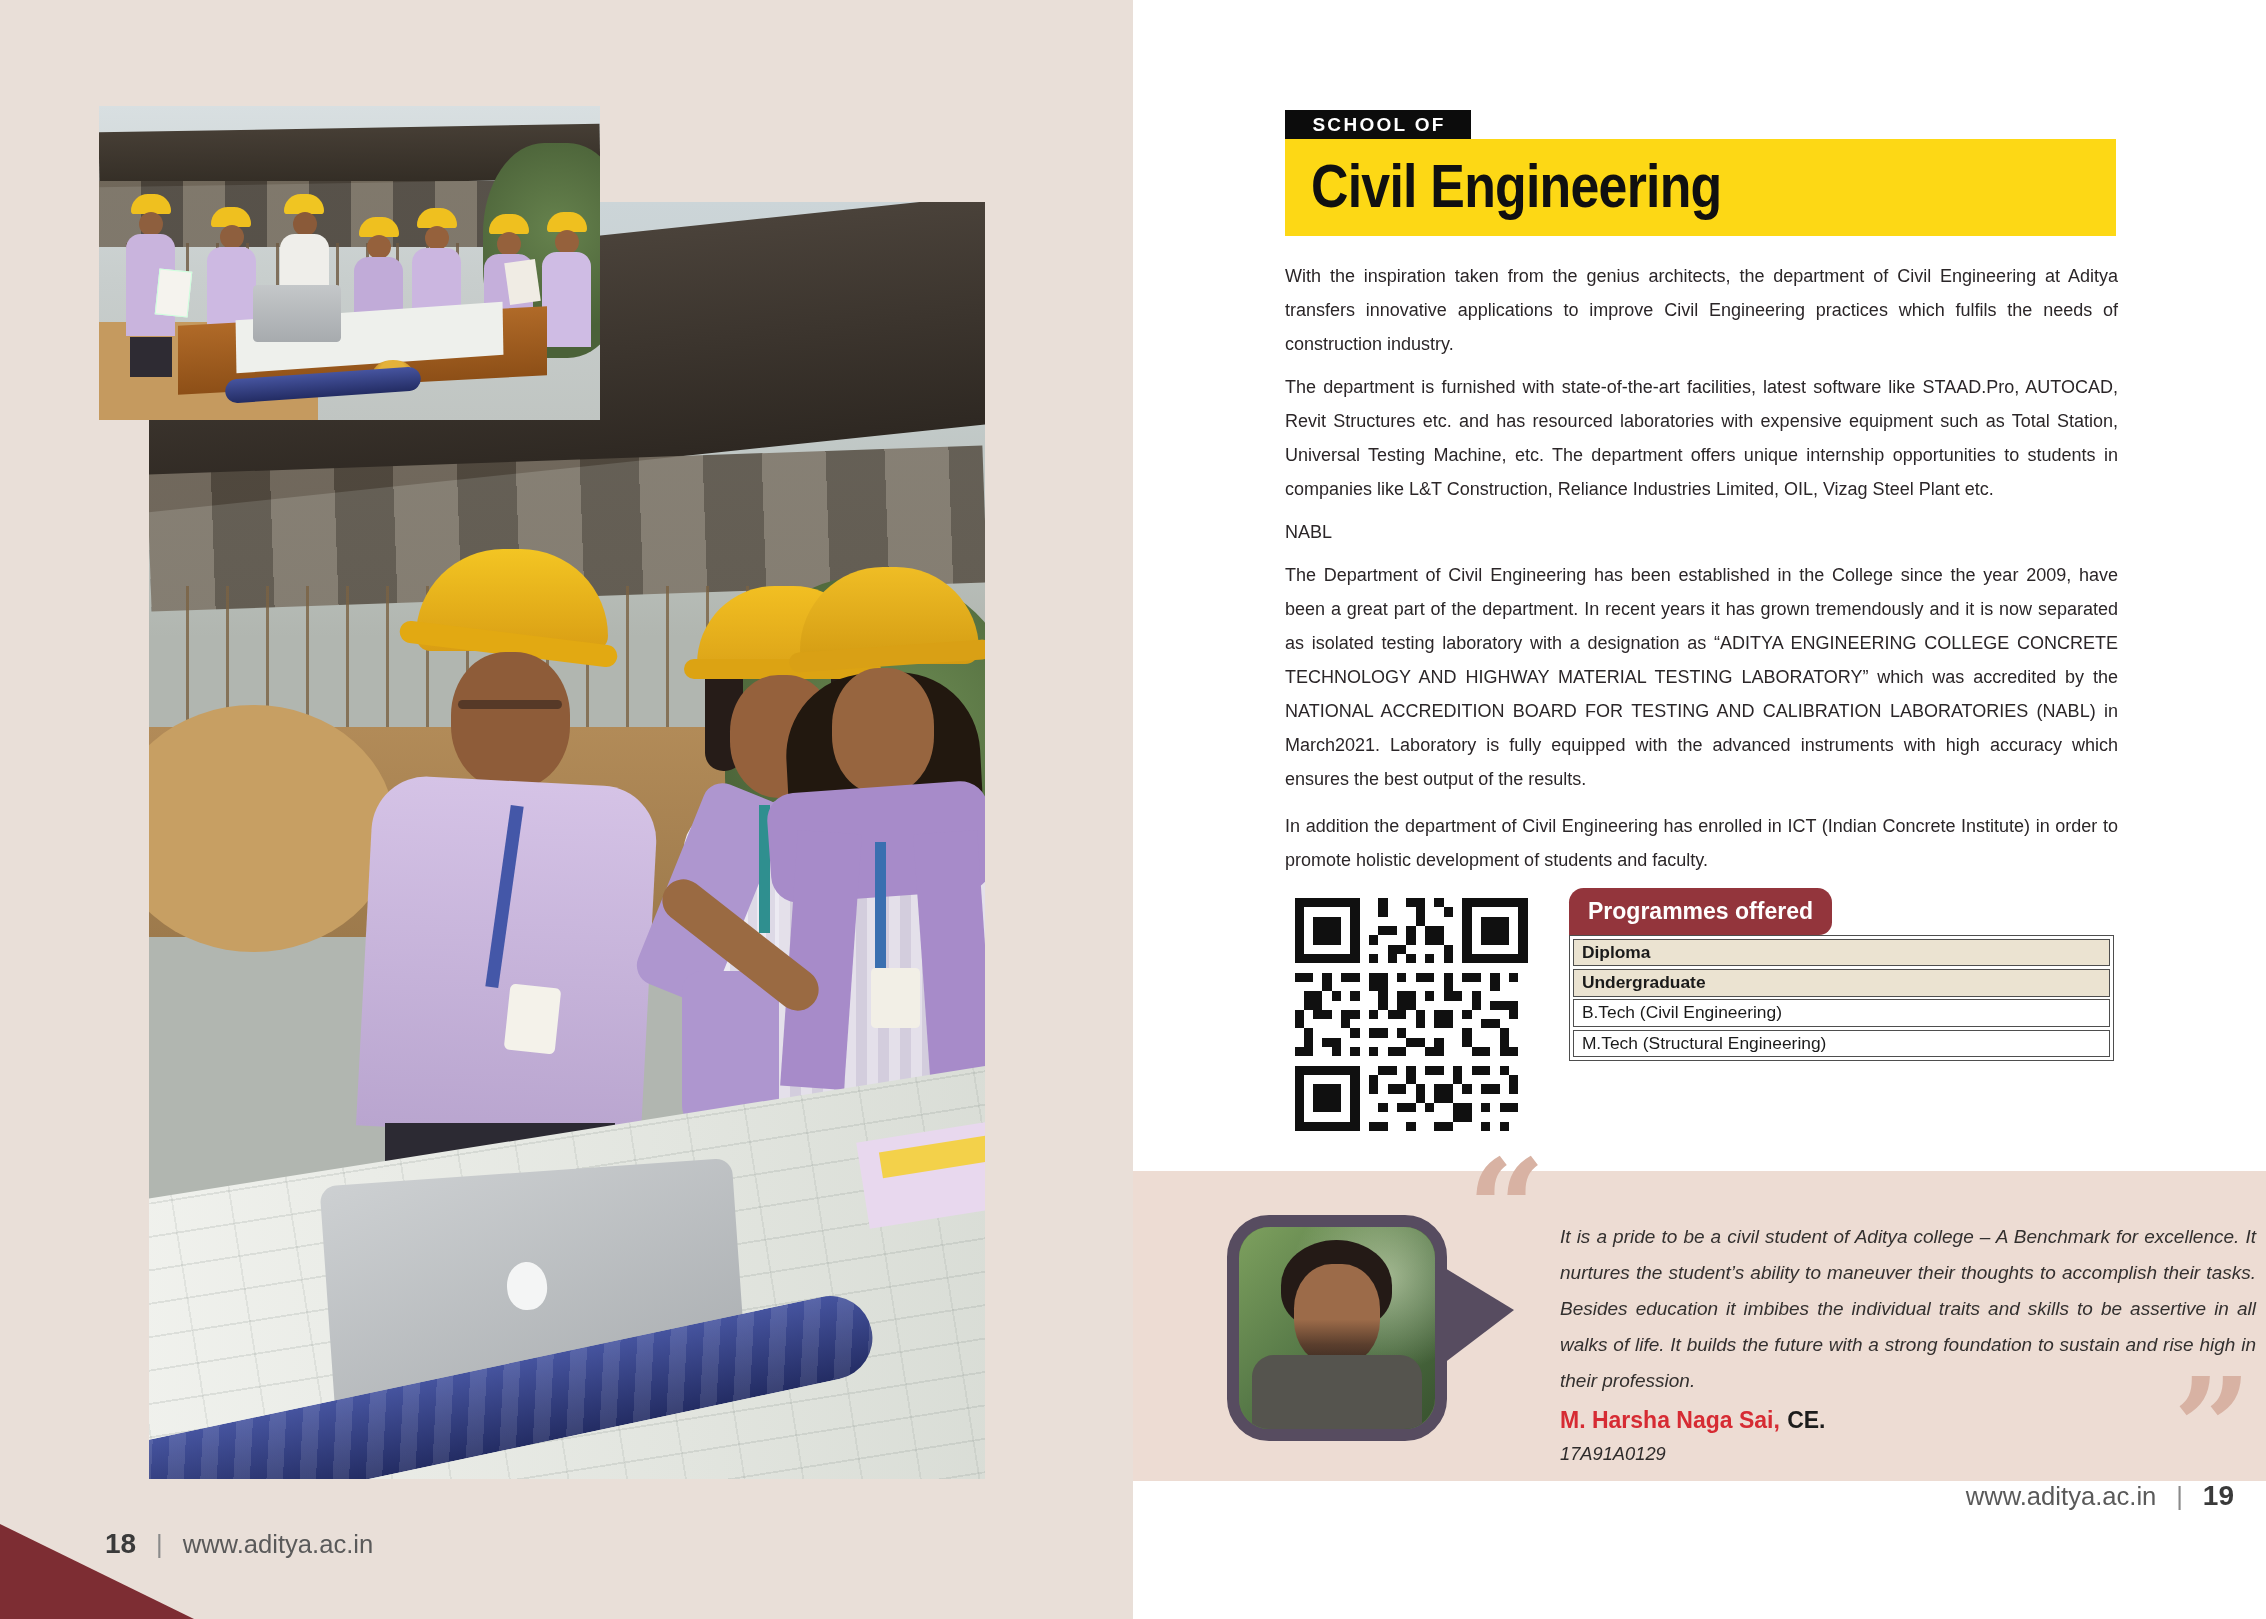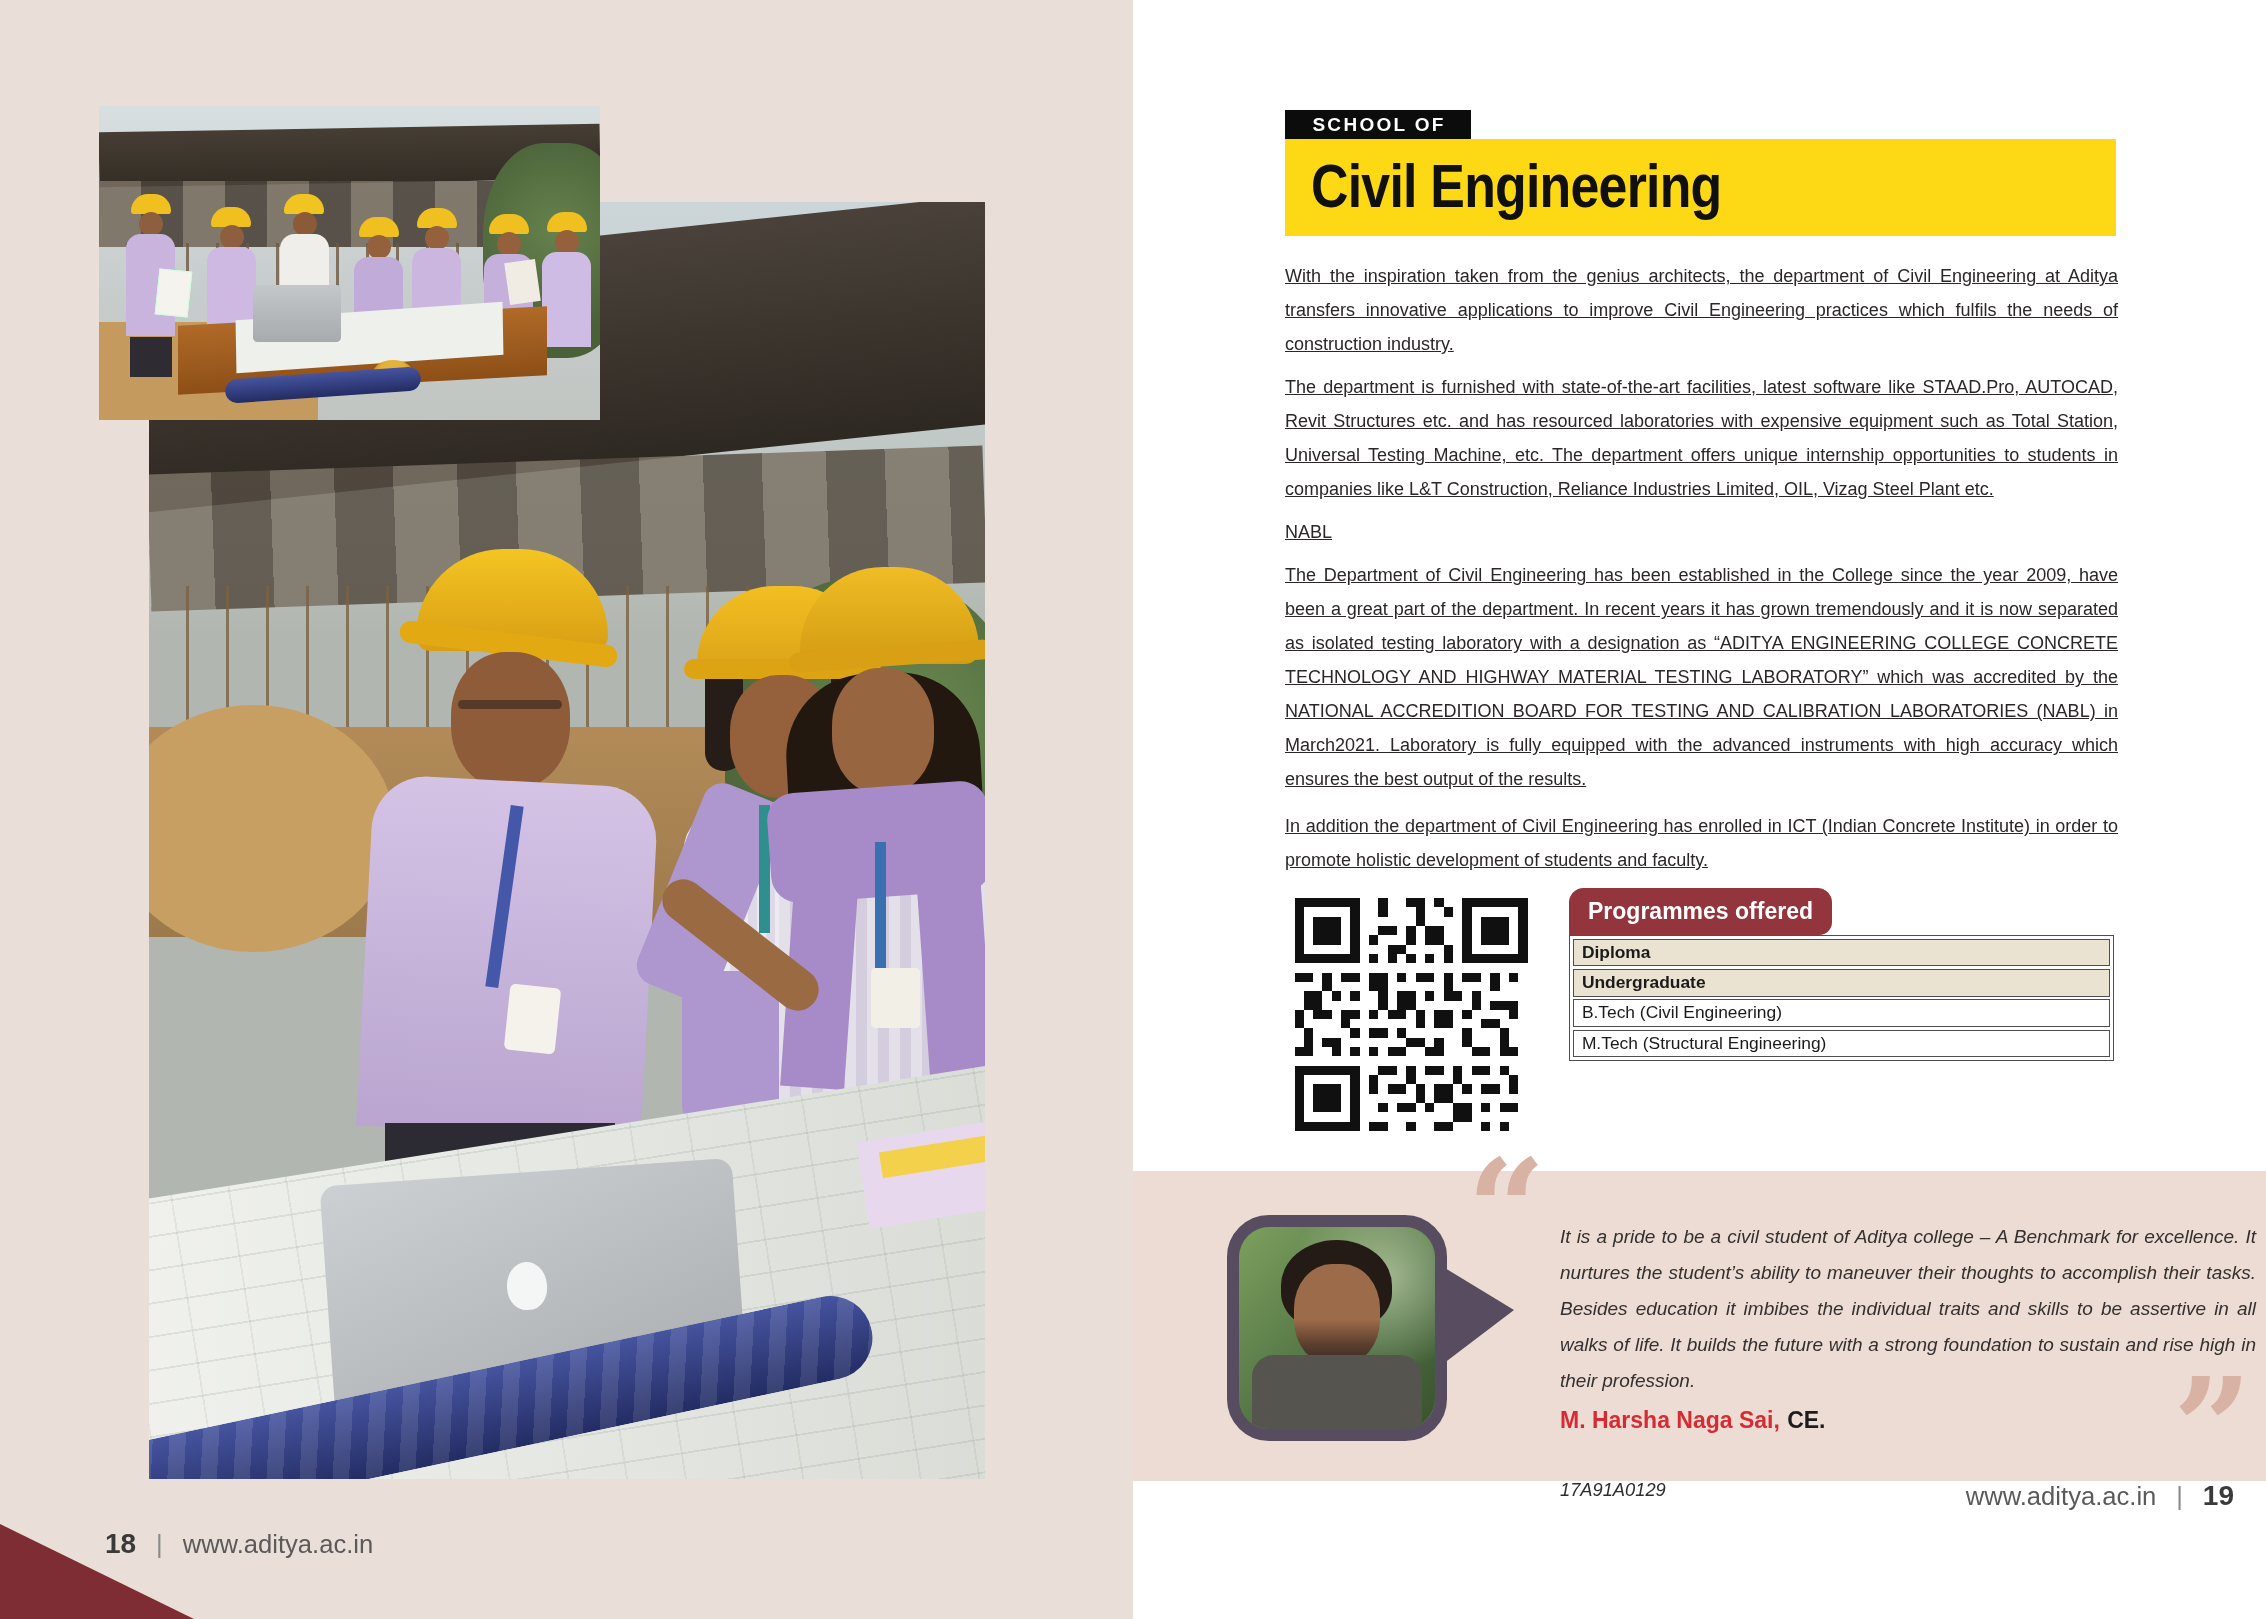--- a/index.html
+++ b/index.html
@@ -24,21 +24,21 @@
   
   .page-right{position:absolute;left:1133px;top:0;width:1134px;height:1619px;background:#ffffff;}
   .kicker{position:absolute;left:152px;top:110px;width:186px;height:29px;background:#0c0c0c;
           color:#fff;font-size:19px;letter-spacing:2.3px;line-height:30px;padding-left:27.4px;
           box-sizing:border-box;font-weight:bold;}
   .title-band{position:absolute;left:152px;top:139px;width:831px;height:97px;background:#fdd815;}
   .title-band span{display:inline-block;font-size:61px;font-weight:bold;color:#101010;
           letter-spacing:-0.9px;margin:12px 0 0 25.6px;transform:scaleX(.85);transform-origin:0 50%;white-space:nowrap;}
   .body-text{position:absolute;left:152px;top:259px;width:833px;font-size:18px;line-height:34px;
           color:#2b2628;text-align:justify;}
-  .body-text p{margin:0 0 9.1px 0;text-decoration:underline;}
+  .body-text p{margin:0 0 9.1px 0;}
   .body-text p.last{margin-top:12.8px;}
 
   .qr{position:absolute;left:160px;top:898px;width:236px;height:233px;background:#fff;}
 
   .prog-ribbon{position:absolute;left:436px;top:888px;width:263px;height:47px;background:#93353c;
           border-radius:14.6px 14.6px 12.8px 0;color:#fff;font-weight:bold;font-size:23px;
           text-align:center;line-height:47px;}
   .prog-table{position:absolute;left:436px;top:935px;width:545px;border:1.8px solid #4e4e4e;
           background:#fff;box-sizing:border-box;padding:2.7px 2.7px 0 2.7px;}
   .prog-row{border:1.8px solid #4e4e4e;height:25.6px;line-height:25.6px;padding-left:8.2px;
@@ -56,21 +56,21 @@
           border-left:79px solid #574c60;}
   .q-open{position:absolute;left:334px;top:-31px;font-family:"DejaVu Serif",serif;
           font-size:137px;line-height:1;color:#d8b2a3;font-weight:bold;}
   .q-close{position:absolute;left:1040px;top:188px;font-family:"DejaVu Serif",serif;
           font-size:137px;line-height:1;color:#d8b2a3;font-weight:bold;}
   .q-text{position:absolute;left:427px;top:48px;width:696px;font-size:19px;line-height:36px;
           font-style:italic;color:#33302f;text-align:justify;}
   .q-name{position:absolute;left:427px;top:236px;font-size:23px;font-weight:bold;}
   .q-name .nm{color:#d62b33;}
   .q-name .dp{color:#1c1c1c;margin-left:7.3px;}
-  .q-roll{position:absolute;left:427px;top:272px;font-size:18.3px;font-style:italic;color:#2e2b2b;margin-top:36px;}
+  .q-roll{position:absolute;left:427px;top:272px;font-size:18.3px;font-style:italic;color:#2e2b2b;}
 </style>
 </head>
 <body>
 
 <div class="canvas">
 
   <div class="page-left">
 
     <div class="photo photo2">
       <div class="sh" style="left:-37px;top:37px;width:923px;height:228px;background:linear-gradient(#4a423a,#2e2822);transform:rotate(-6deg);"></div>

